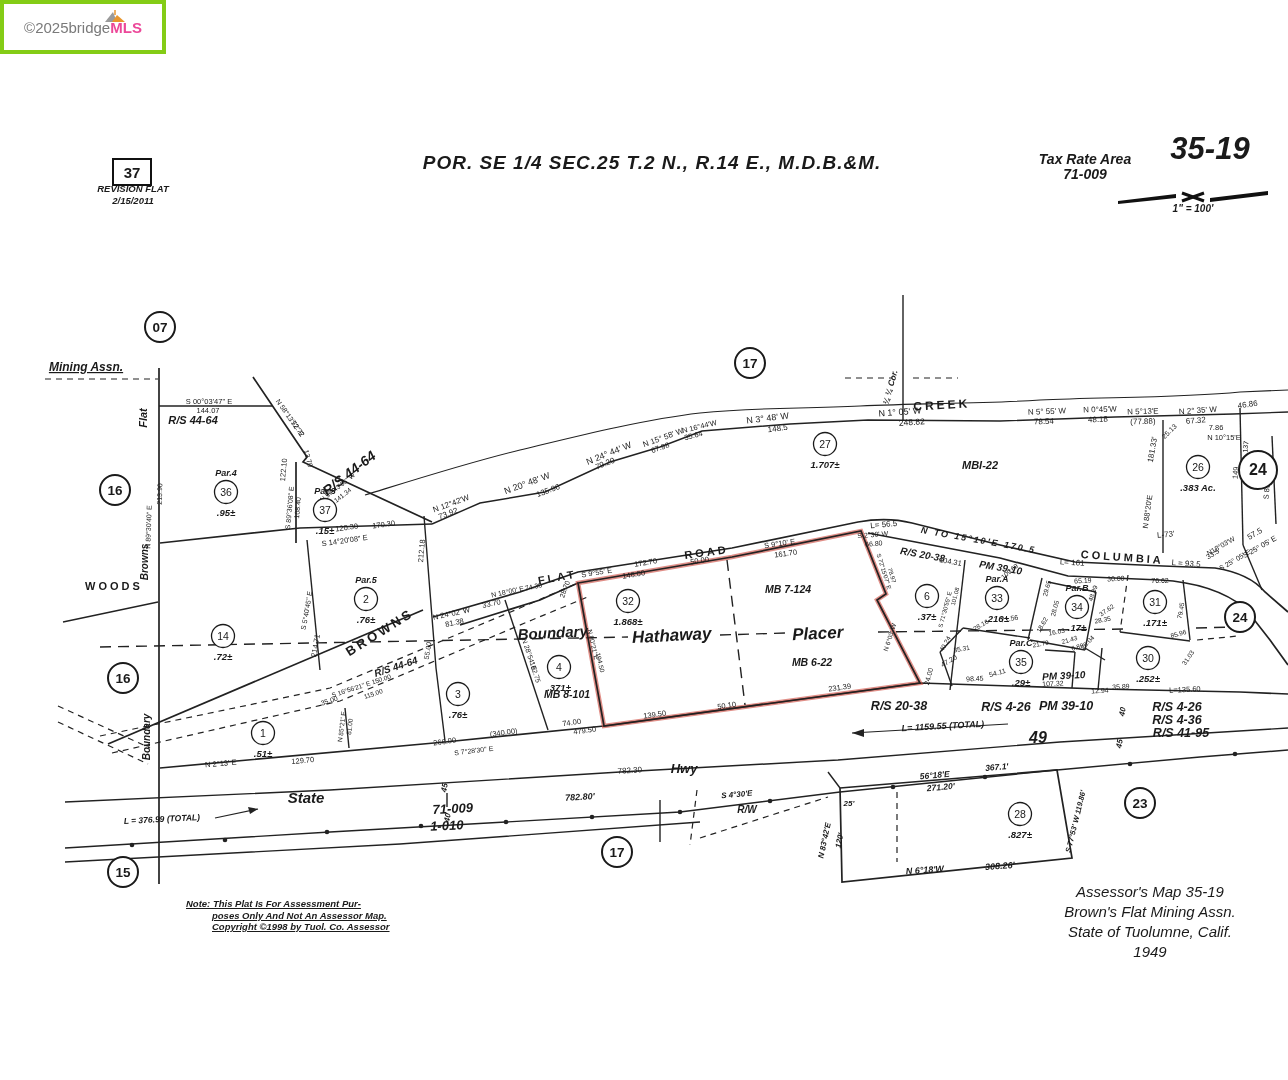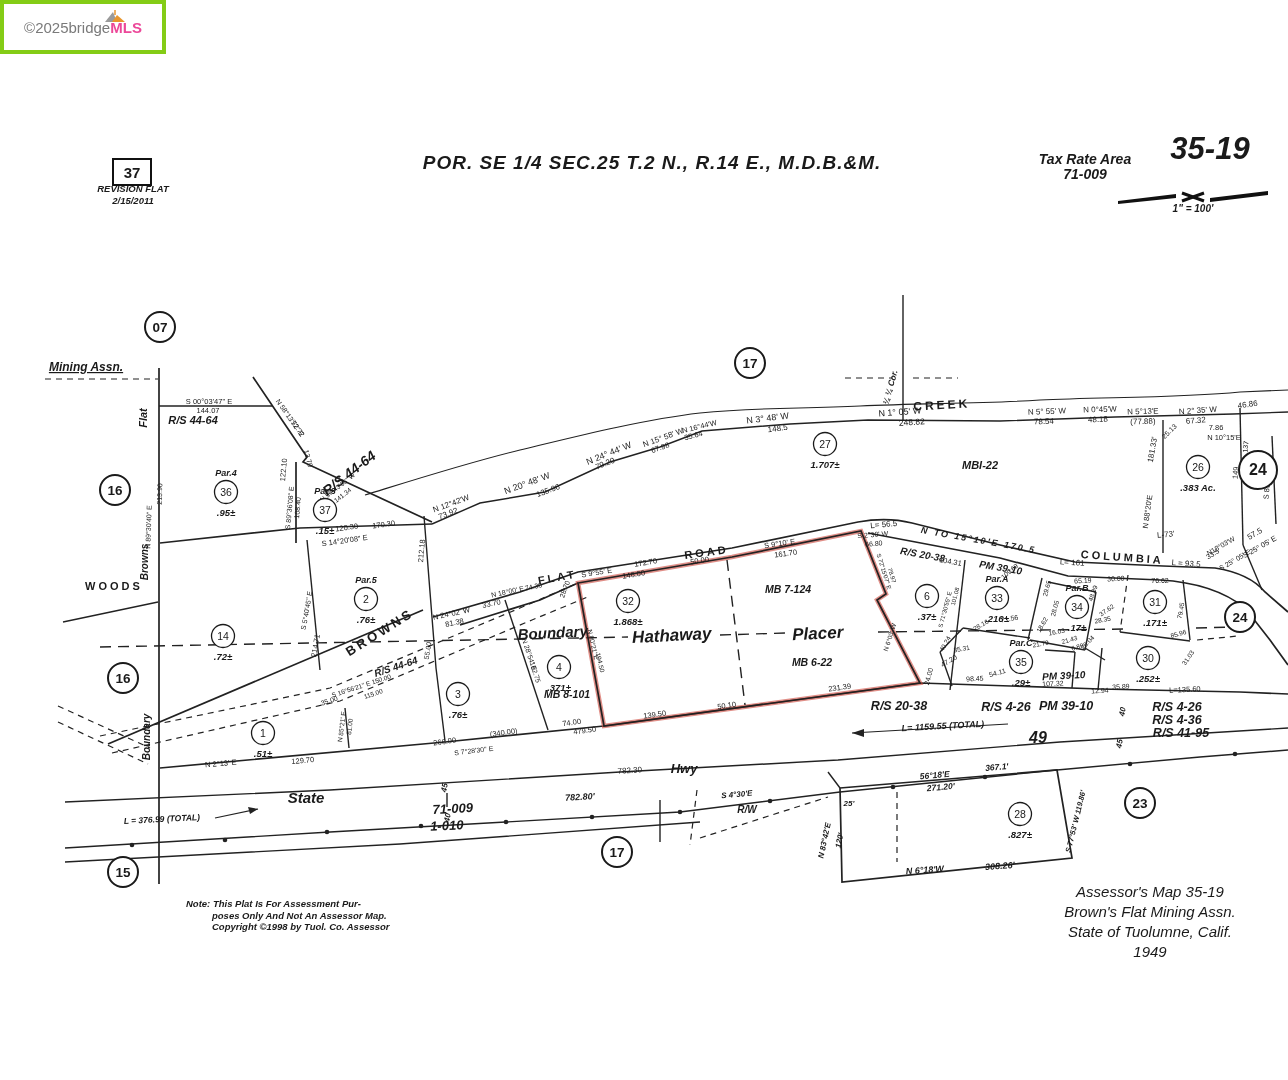--- a/index.html
+++ b/index.html
@@ -15,21 +15,21 @@
   
   #rev-box{left:112px;top:158px;width:36px;height:24px;border:2px solid #111;
            display:flex;align-items:center;justify-content:center;font-weight:bold;font-size:15px;}
   .revline{left:88px;width:90px;text-align:center;font-style:italic;font-weight:bold;font-size:9.5px;}
   #title{left:352px;top:152px;width:600px;text-align:center;font-size:19px;font-weight:bold;font-style:italic;letter-spacing:1px;}
   #tra{left:1015px;top:152px;width:140px;text-align:center;font-style:italic;font-weight:bold;font-size:14px;line-height:15px;}
   #mapno{left:1150px;top:131px;width:120px;text-align:center;font-style:italic;font-weight:bold;font-size:31px;}
   #scalebar{left:1118px;top:190px;}
   #scalelabel{left:1118px;top:203px;width:150px;text-align:center;font-style:italic;font-weight:bold;font-size:10px;}
   
-  #note{left:186px;top:898px;font-style:italic;font-weight:bold;font-size:9.5px;line-height:11.5px;}
+  #note{left:186px;top:898px;font-style:italic;font-weight:bold;font-size:9.5px;line-height:11.5px;text-decoration:underline;}
   #note div:nth-child(2),#note div:nth-child(3){padding-left:26px;}
   #credit{left:1030px;top:870px;width:240px;text-align:center;font-style:italic;font-weight:normal;font-size:15px;line-height:20px;margin-top:12px;}
   
   #map-svg{position:absolute;left:0;top:0;}
   .k1{fill:none;stroke:#222;stroke-width:1.1;}
   .k15{fill:none;stroke:#222;stroke-width:1.4;}
   .k2{fill:none;stroke:#222;stroke-width:1.7;}
   .kd{fill:none;stroke:#222;stroke-width:1.4;stroke-dasharray:11 7;}
   .kd2{fill:none;stroke:#222;stroke-width:1.2;stroke-dasharray:6 5;}
   .kdot{fill:#222;stroke:none;}

